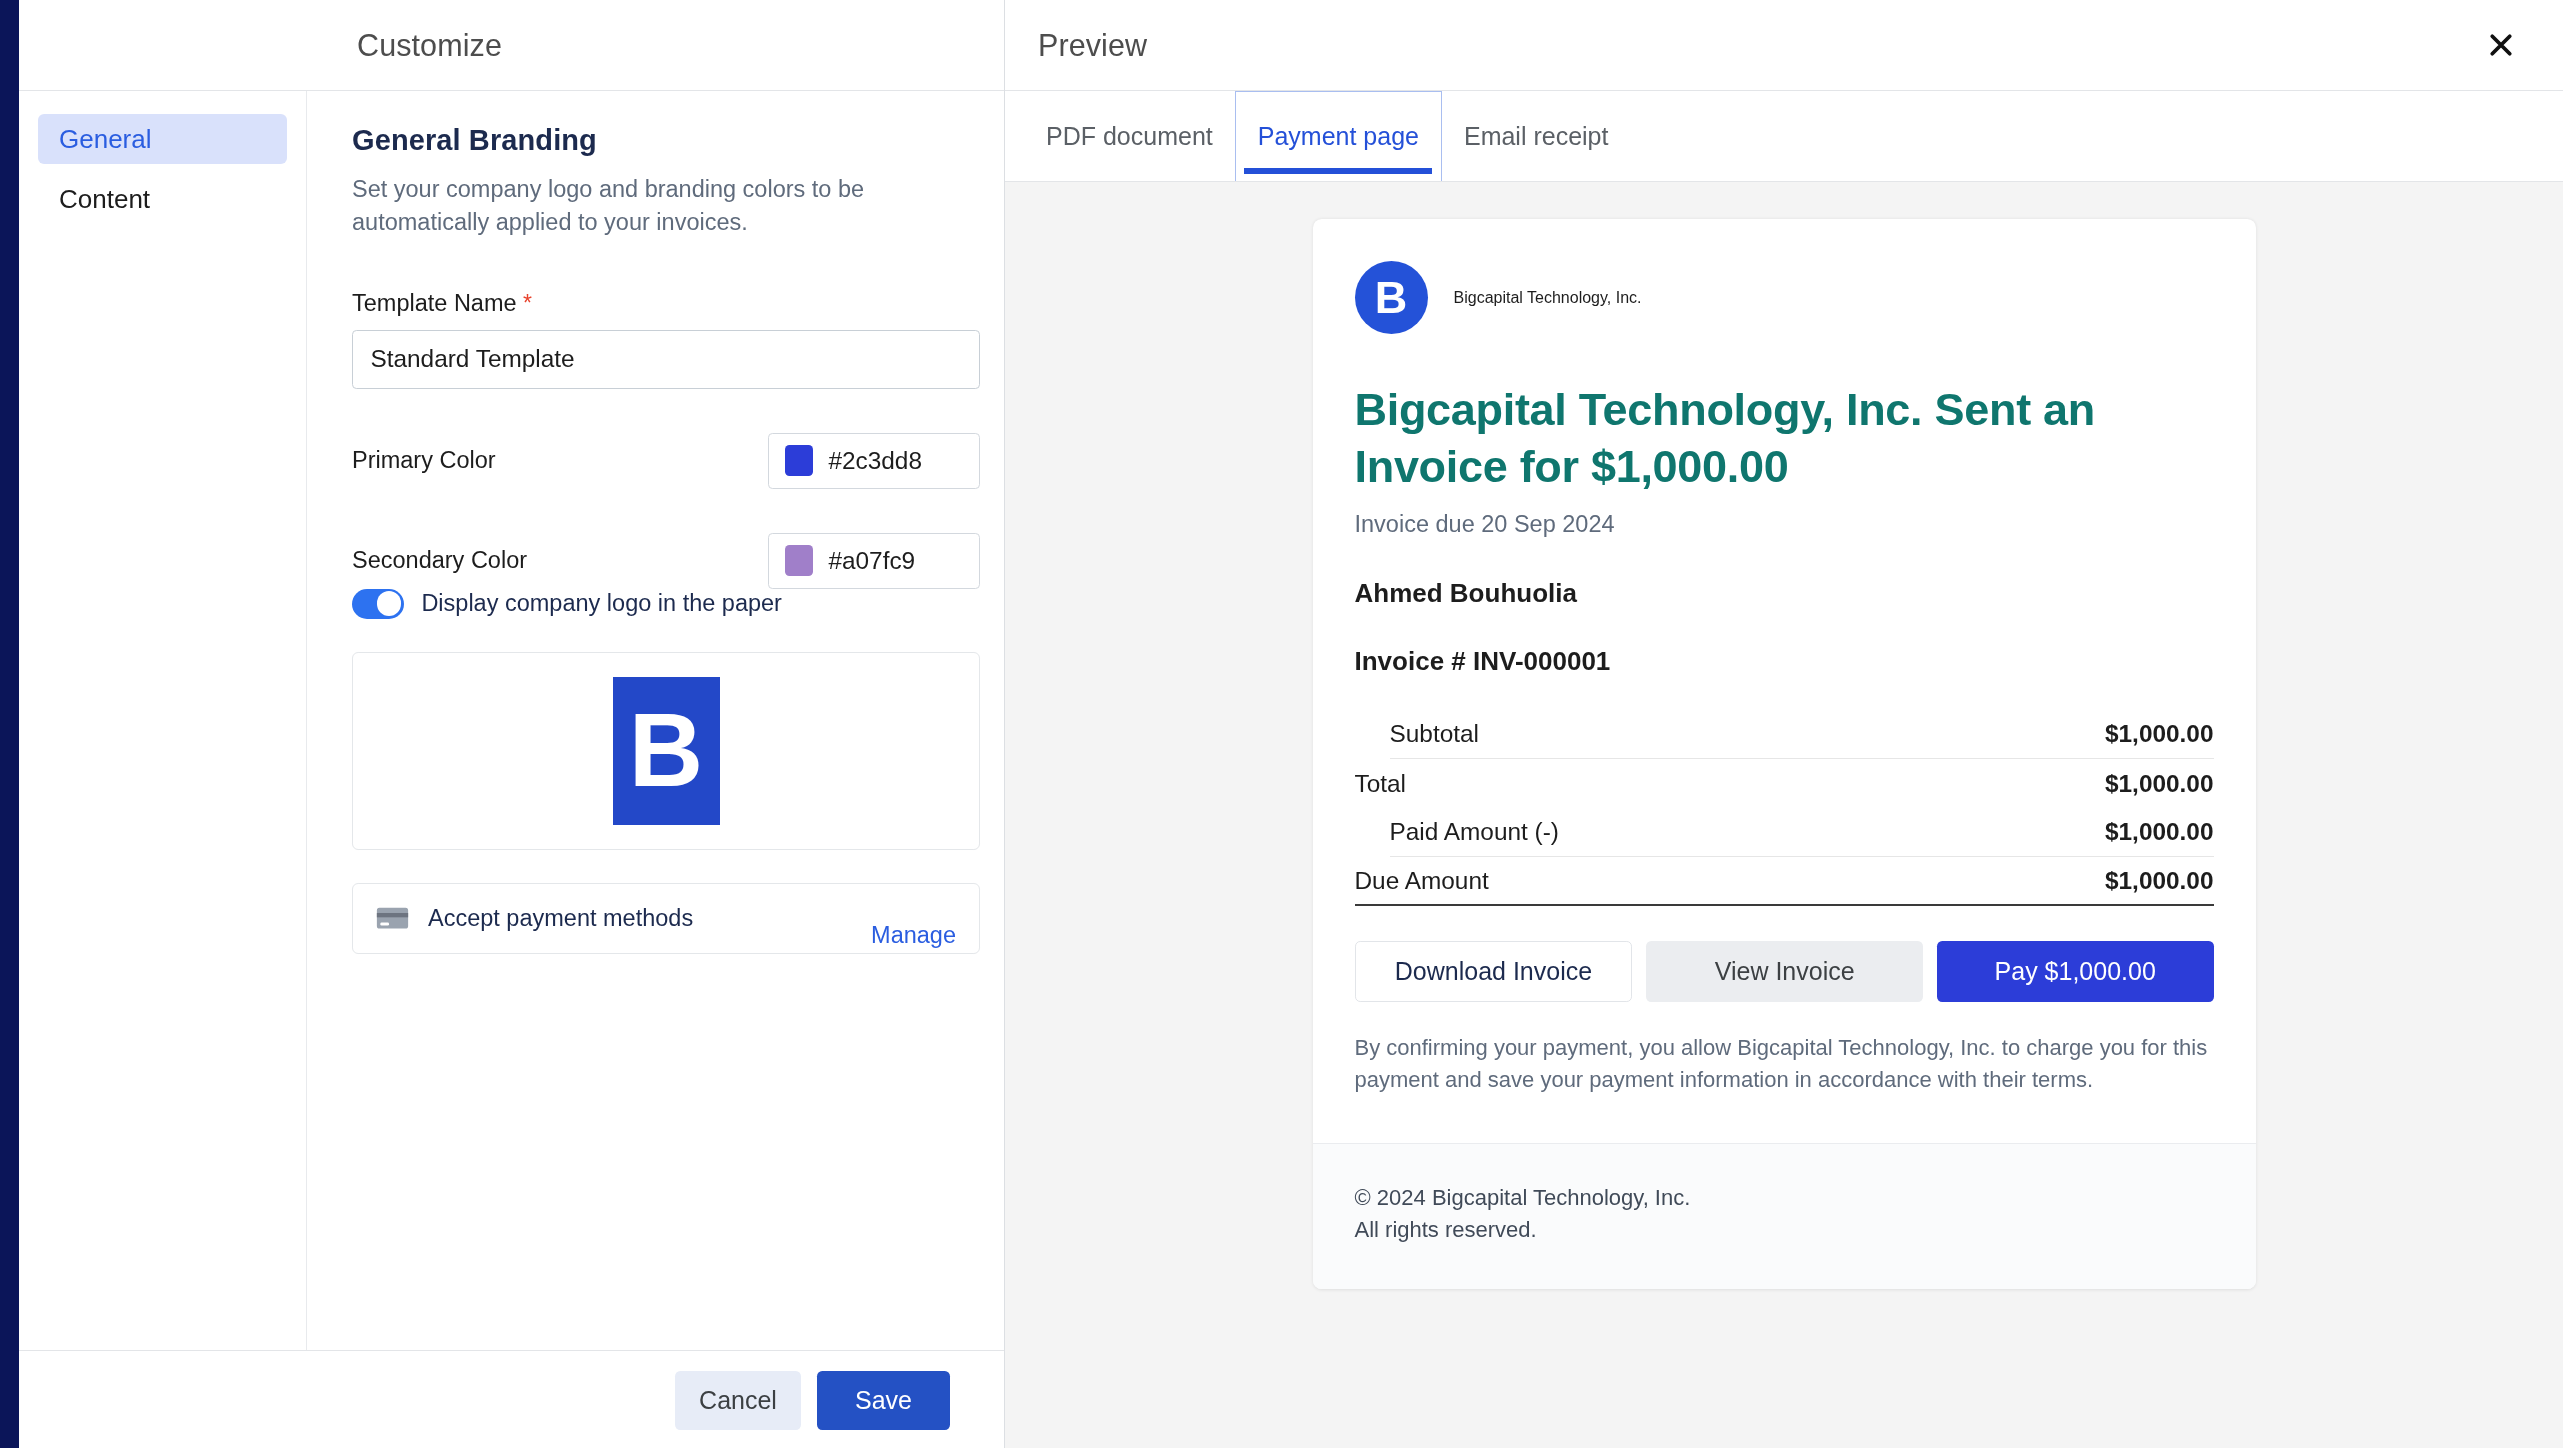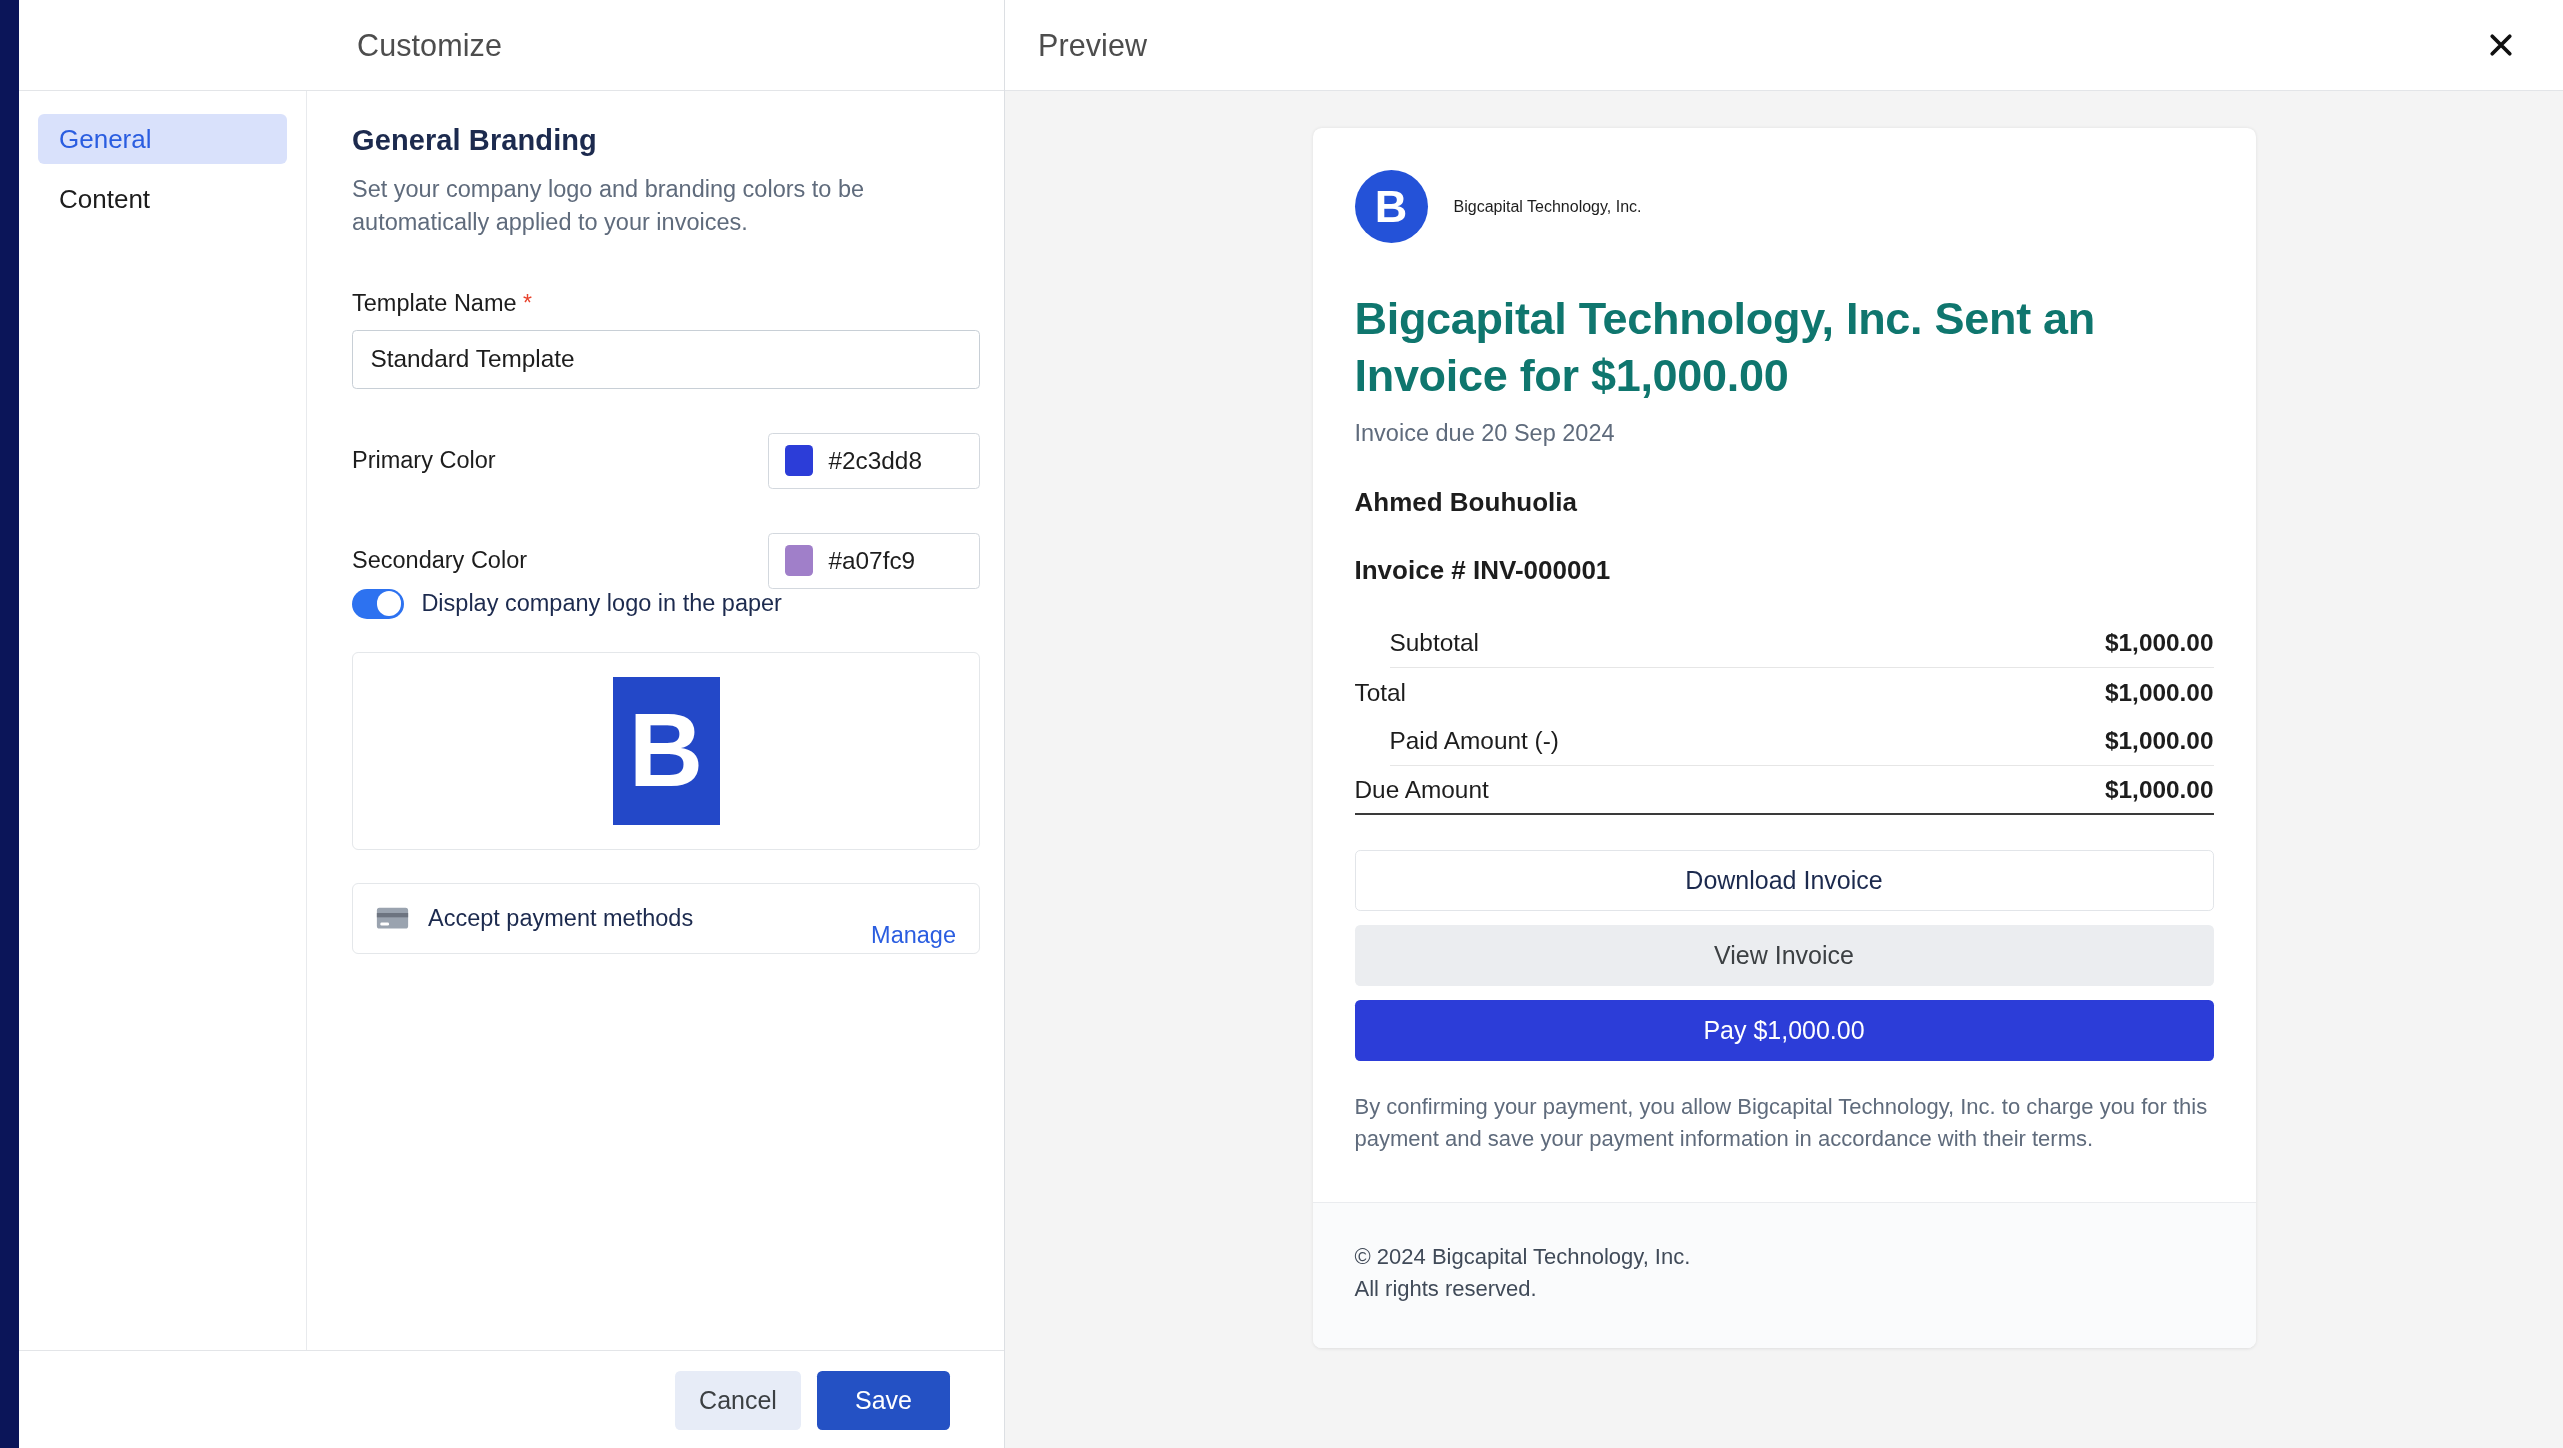--- a/index.html
+++ b/index.html
@@ -425,21 +425,20 @@
     font-size: 24.4px;
     color: #1d1d1d;
   }
   .total-row.sep { border-bottom: 1.7px solid #e6e6e6; margin-left: 35px; }
   .total-row.strong-sep { border-bottom: 2.6px solid #3a3a3a; }
   .total-val { font-weight: bold; }
 
   .pay-actions {
     margin-top: 35px;
     display: flex;
-    flex-direction: column;
     gap: 14px;
   }
   .pay-btn {
     height: 61px;
     border-radius: 5.2px;
     font-size: 25px;
     display: flex;
     align-items: center;
     justify-content: center;
     cursor: pointer;
@@ -560,20 +559,31 @@
 
     <div class="preview-header">
       <div class="preview-title">Preview</div>
       <div class="close-btn">
         <svg width="30" height="30" viewBox="0 0 24 24">
           <path d="M5 5 L19 19 M19 5 L5 19" stroke="#111111" stroke-width="3" stroke-linecap="round"></path>
         </svg>
       </div>
     </div>
 
+    <div class="preview-tabs">
+      <div class="tab">
+        <span>PDF document</span>
+      </div>
+      <div class="tab active">
+        <span>Payment page</span>
+      </div>
+      <div class="tab">
+        <span>Email receipt</span>
+      </div>
+    </div>
 
     <div class="preview-stage">
       <div class="pay-card">
 
         <div class="pay-card-body">
 
           <div class="brand-row">
             <div class="brand-avatar" style="background: rgb(36, 82, 216);">
               <span>B</span>
             </div>

